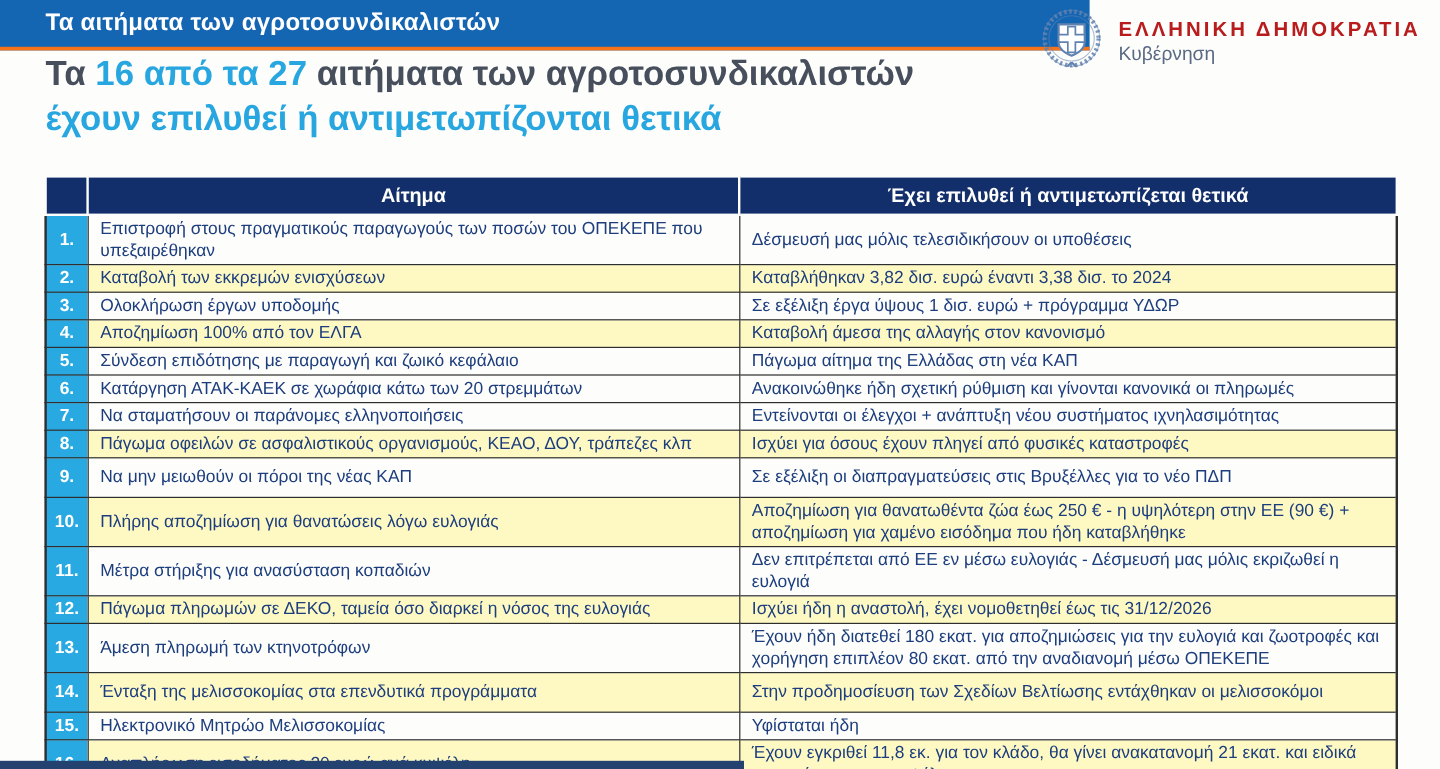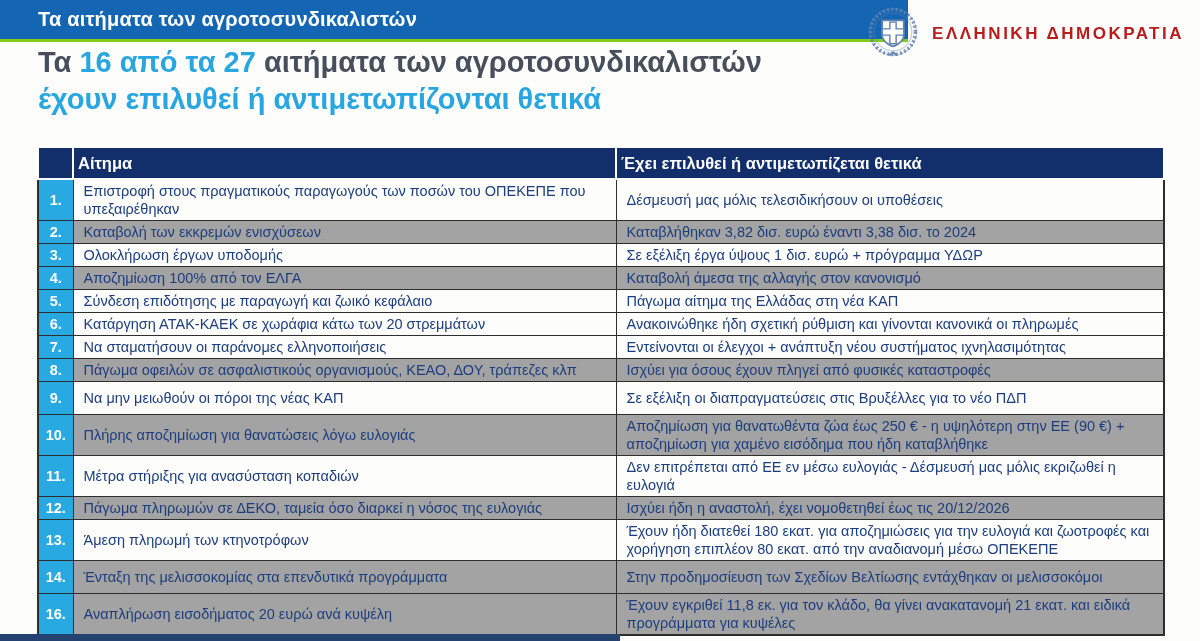--- a/index.html
+++ b/index.html
@@ -5,21 +5,21 @@
   html,body{margin:0;padding:0;}
   body{
     width:1200px;height:641px;position:relative;overflow:hidden;
     background:#fdfdfb;
     font-family:"Liberation Sans","DejaVu Sans",sans-serif;
     -webkit-font-smoothing:antialiased;
   }
   
   .topbar{
     position:absolute;top:0;left:0;width:908px;height:42px;
-    background:#1566b2;border-bottom:3px solid #84cc16;
+    background:#1566b2;border-bottom:3px solid #f97316;
     display:flex;align-items:center;box-sizing:border-box;padding-left:38px;
   }
   .topbar-title{color:#ffffff;font-weight:bold;font-size:20px;letter-spacing:.2px;}
   
   .gov-logo{position:absolute;top:5px;right:16px;display:flex;align-items:center;gap:12px;}
   .gov-logo .emblem{width:54px;height:54px;}
   .gov-text .l1{color:#b91c1c;font-weight:bold;font-size:17px;letter-spacing:2.5px;line-height:1.25;}
   .gov-text .l2{color:#5a6a85;font-size:16px;line-height:1.2;}
   
   .main-title{
@@ -31,29 +31,29 @@
   
   .demands-table{
     position:absolute;top:146px;left:37px;width:1126px;
     border-collapse:collapse;table-layout:fixed;
   }
   .demands-table col.c-num{width:35px;}
   .demands-table col.c-req{width:543px;}
   .demands-table col.c-stat{width:548px;}
   .demands-table thead th{
     background:#122f6b;color:#ffffff;font-weight:bold;font-size:16.5px;
-    height:28px;text-align:left;border:2px solid #fdfdfb;padding:1px 4px;
+    height:28px;text-align:center;border:2px solid #fdfdfb;padding:1px 4px;
   }
   .demands-table tbody{border:2px solid #2e2e2e;}
   .demands-table tbody td{
     border:1px solid #2e2e2e;
     color:#1d3e7e;font-size:14.5px;line-height:18px;
     padding:2px 10px;vertical-align:middle;background:#fdfdfb;
   }
-  .demands-table tbody tr.shaded td{background:#a3a3a3;}
+  .demands-table tbody tr.shaded td{background:#fef9c3;}
   .demands-table tbody tr.pad td{padding-top:7px;padding-bottom:7px;}
   .demands-table tbody td.num{
     background:#29a9e1 !important;color:#ffffff;font-weight:bold;
     text-align:center;font-size:14.5px;padding:2px 2px;
   }
   
   .bottom-bar{
     position:absolute;bottom:0;left:0;width:620px;height:7px;background:#24426f;
   }
 </style>
@@ -74,20 +74,21 @@
         <path d="M30 52 l-4 4 M30 52 l4 4" stroke-width="2"></path>
       </g>
       <g>
         <path d="M18 17 h24 v17 c0 8 -12 12 -12 12 c0 0 -12 -4 -12 -12 z" fill="#ffffff" stroke="#6283b0" stroke-width="2"></path>
         <path d="M26.5 19 h7 v7.5 h8.5 v7 h-8.5 v9.5 h-7 v-9.5 h-8.5 v-7 h8.5 z" fill="#ffffff" stroke="#6283b0" stroke-width="1.6"></path>
       </g>
     </svg>
   </span>
   <div class="gov-text">
     <div class="l1">ΕΛΛΗΝΙΚΗ ΔΗΜΟΚΡΑΤΙΑ</div>
+    <div class="l2">Κυβέρνηση</div>
   </div>
 </div>
 
 <div class="main-title">
   <div><span class="t-dark">Τα </span><span class="t-blue">16 από τα 27</span><span class="t-dark"> αιτήματα των αγροτοσυνδικαλιστών</span></div>
   <div class="t-blue">έχουν επιλυθεί ή αντιμετωπίζονται θετικά</div>
 </div>
 
 <table class="demands-table">
   <colgroup>
@@ -154,31 +155,36 @@
         <td>Αποζημίωση για θανατωθέντα ζώα έως 250 € - η υψηλότερη στην ΕΕ (90 €) + αποζημίωση για χαμένο εισόδημα που ήδη καταβλήθηκε</td>
       </tr>
       <tr>
         <td class="num">11.</td>
         <td>Μέτρα στήριξης για ανασύσταση κοπαδιών</td>
         <td>Δεν επιτρέπεται από ΕΕ εν μέσω ευλογιάς - Δέσμευσή μας μόλις εκριζωθεί η ευλογιά</td>
       </tr>
       <tr class="shaded">
         <td class="num">12.</td>
         <td>Πάγωμα πληρωμών σε ΔΕΚΟ, ταμεία όσο διαρκεί η νόσος της ευλογιάς</td>
-        <td>Ισχύει ήδη η αναστολή, έχει νομοθετηθεί έως τις 20/12/2026</td>
+        <td>Ισχύει ήδη η αναστολή, έχει νομοθετηθεί έως τις 31/12/2026</td>
       </tr>
       <tr>
         <td class="num">13.</td>
         <td>Άμεση πληρωμή των κτηνοτρόφων</td>
         <td>Έχουν ήδη διατεθεί 180 εκατ. για αποζημιώσεις για την ευλογιά και ζωοτροφές και χορήγηση επιπλέον 80 εκατ. από την αναδιανομή μέσω ΟΠΕΚΕΠΕ</td>
       </tr>
       <tr class="shaded pad">
         <td class="num">14.</td>
         <td>Ένταξη της μελισσοκομίας στα επενδυτικά προγράμματα</td>
         <td>Στην προδημοσίευση των Σχεδίων Βελτίωσης εντάχθηκαν οι μελισσοκόμοι</td>
+      </tr>
+      <tr>
+        <td class="num">15.</td>
+        <td>Ηλεκτρονικό Μητρώο Μελισσοκομίας</td>
+        <td>Υφίσταται ήδη</td>
       </tr>
       <tr class="shaded">
         <td class="num">16.</td>
         <td>Αναπλήρωση εισοδήματος 20 ευρώ ανά κυψέλη</td>
         <td>Έχουν εγκριθεί 11,8 εκ. για τον κλάδο, θα γίνει ανακατανομή 21 εκατ. και ειδικά προγράμματα για κυψέλες</td>
       </tr>
     </tbody>
 </table>
 
 <div class="bottom-bar"></div>

